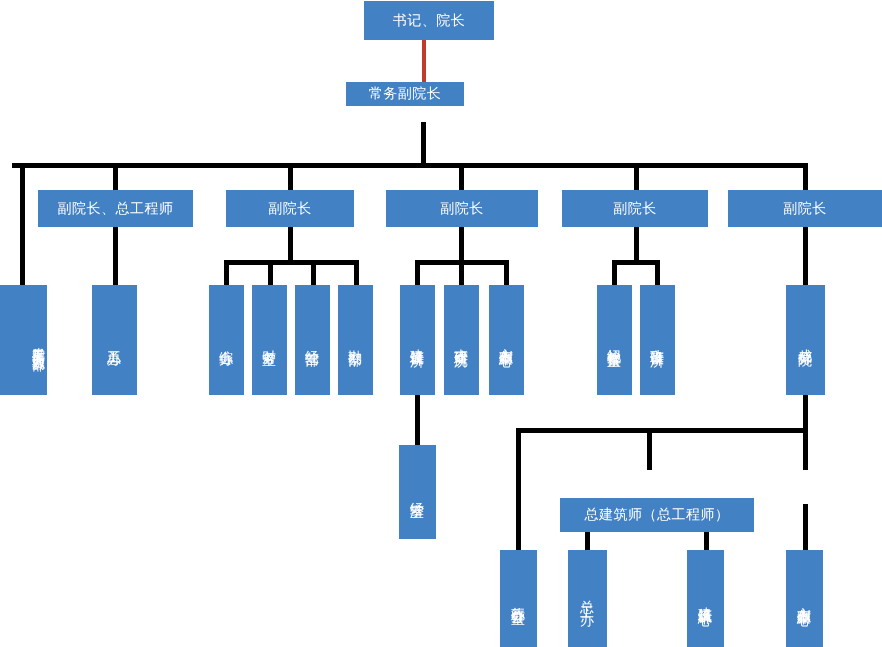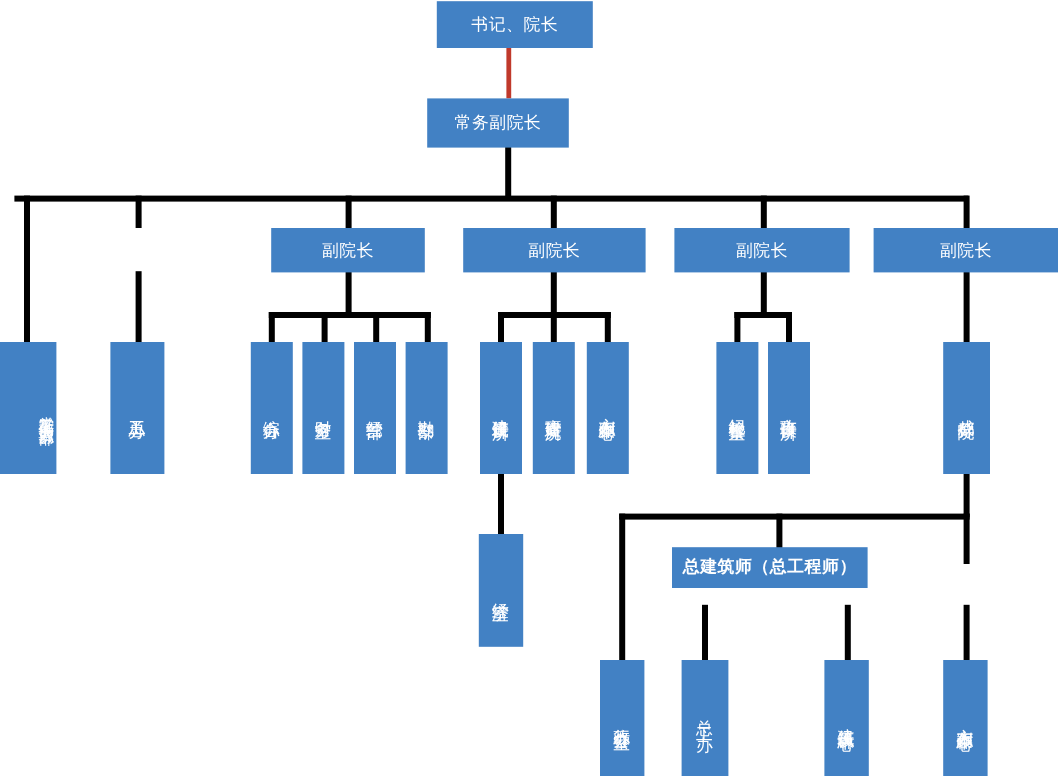--- a/index.html
+++ b/index.html
@@ -63,24 +63,27 @@
   <div class="edge" style="left:803px;top:428px;width:5px;height:42px;"></div>
 
   <div class="edge" style="left:585px;top:504px;width:5px;height:46px;"></div>
   <div class="edge" style="left:704px;top:504px;width:5px;height:46px;"></div>
   <div class="edge" style="left:803px;top:504px;width:5px;height:46px;"></div>
 
   <div class="node h" style="left:364px;top:1px;width:130px;height:39px;">
     <span>书记、院长</span>
   </div>
 
-  <div class="node h" style="left:356px;top:82px;width:118px;height:41px;">
+  <div class="node h" style="left:346px;top:82px;width:118px;height:24px;">
     <span>常务副院长</span>
   </div>
 
+  <div class="node h" style="left:38px;top:190px;width:155px;height:37px;">
+    <span>副院长、总工程师</span>
+  </div>
 
   <div class="node h" style="left:226px;top:190px;width:128px;height:37px;">
     <span>副院长</span>
   </div>
 
   <div class="node h" style="left:386px;top:190px;width:152px;height:37px;">
     <span>副院长</span>
   </div>
 
   <div class="node h" style="left:562px;top:190px;width:146px;height:37px;">
@@ -137,21 +140,21 @@
   </div>
 
   <div class="node v mid" style="left:786px;top:285px;width:39px;height:110px;">
     <span>成都分院</span>
   </div>
 
   <div class="node v mid" style="left:399px;top:445px;width:37px;height:94px;">
     <span>经济室</span>
   </div>
 
-  <div class="node h" style="left:560px;top:456px;width:163px;height:34px;font-weight:bold;">
+  <div class="node h" style="left:560px;top:498px;width:194px;height:34px;">
     <span>总建筑师（总工程师）</span>
   </div>
 
 
   <div class="node v mid" style="left:500px;top:550px;width:37px;height:97px;">
     <span>行政办公室</span>
   </div>
 
   <div class="node v mid loose" style="left:568px;top:550px;width:39px;height:97px;">
     <span>总工办</span>

